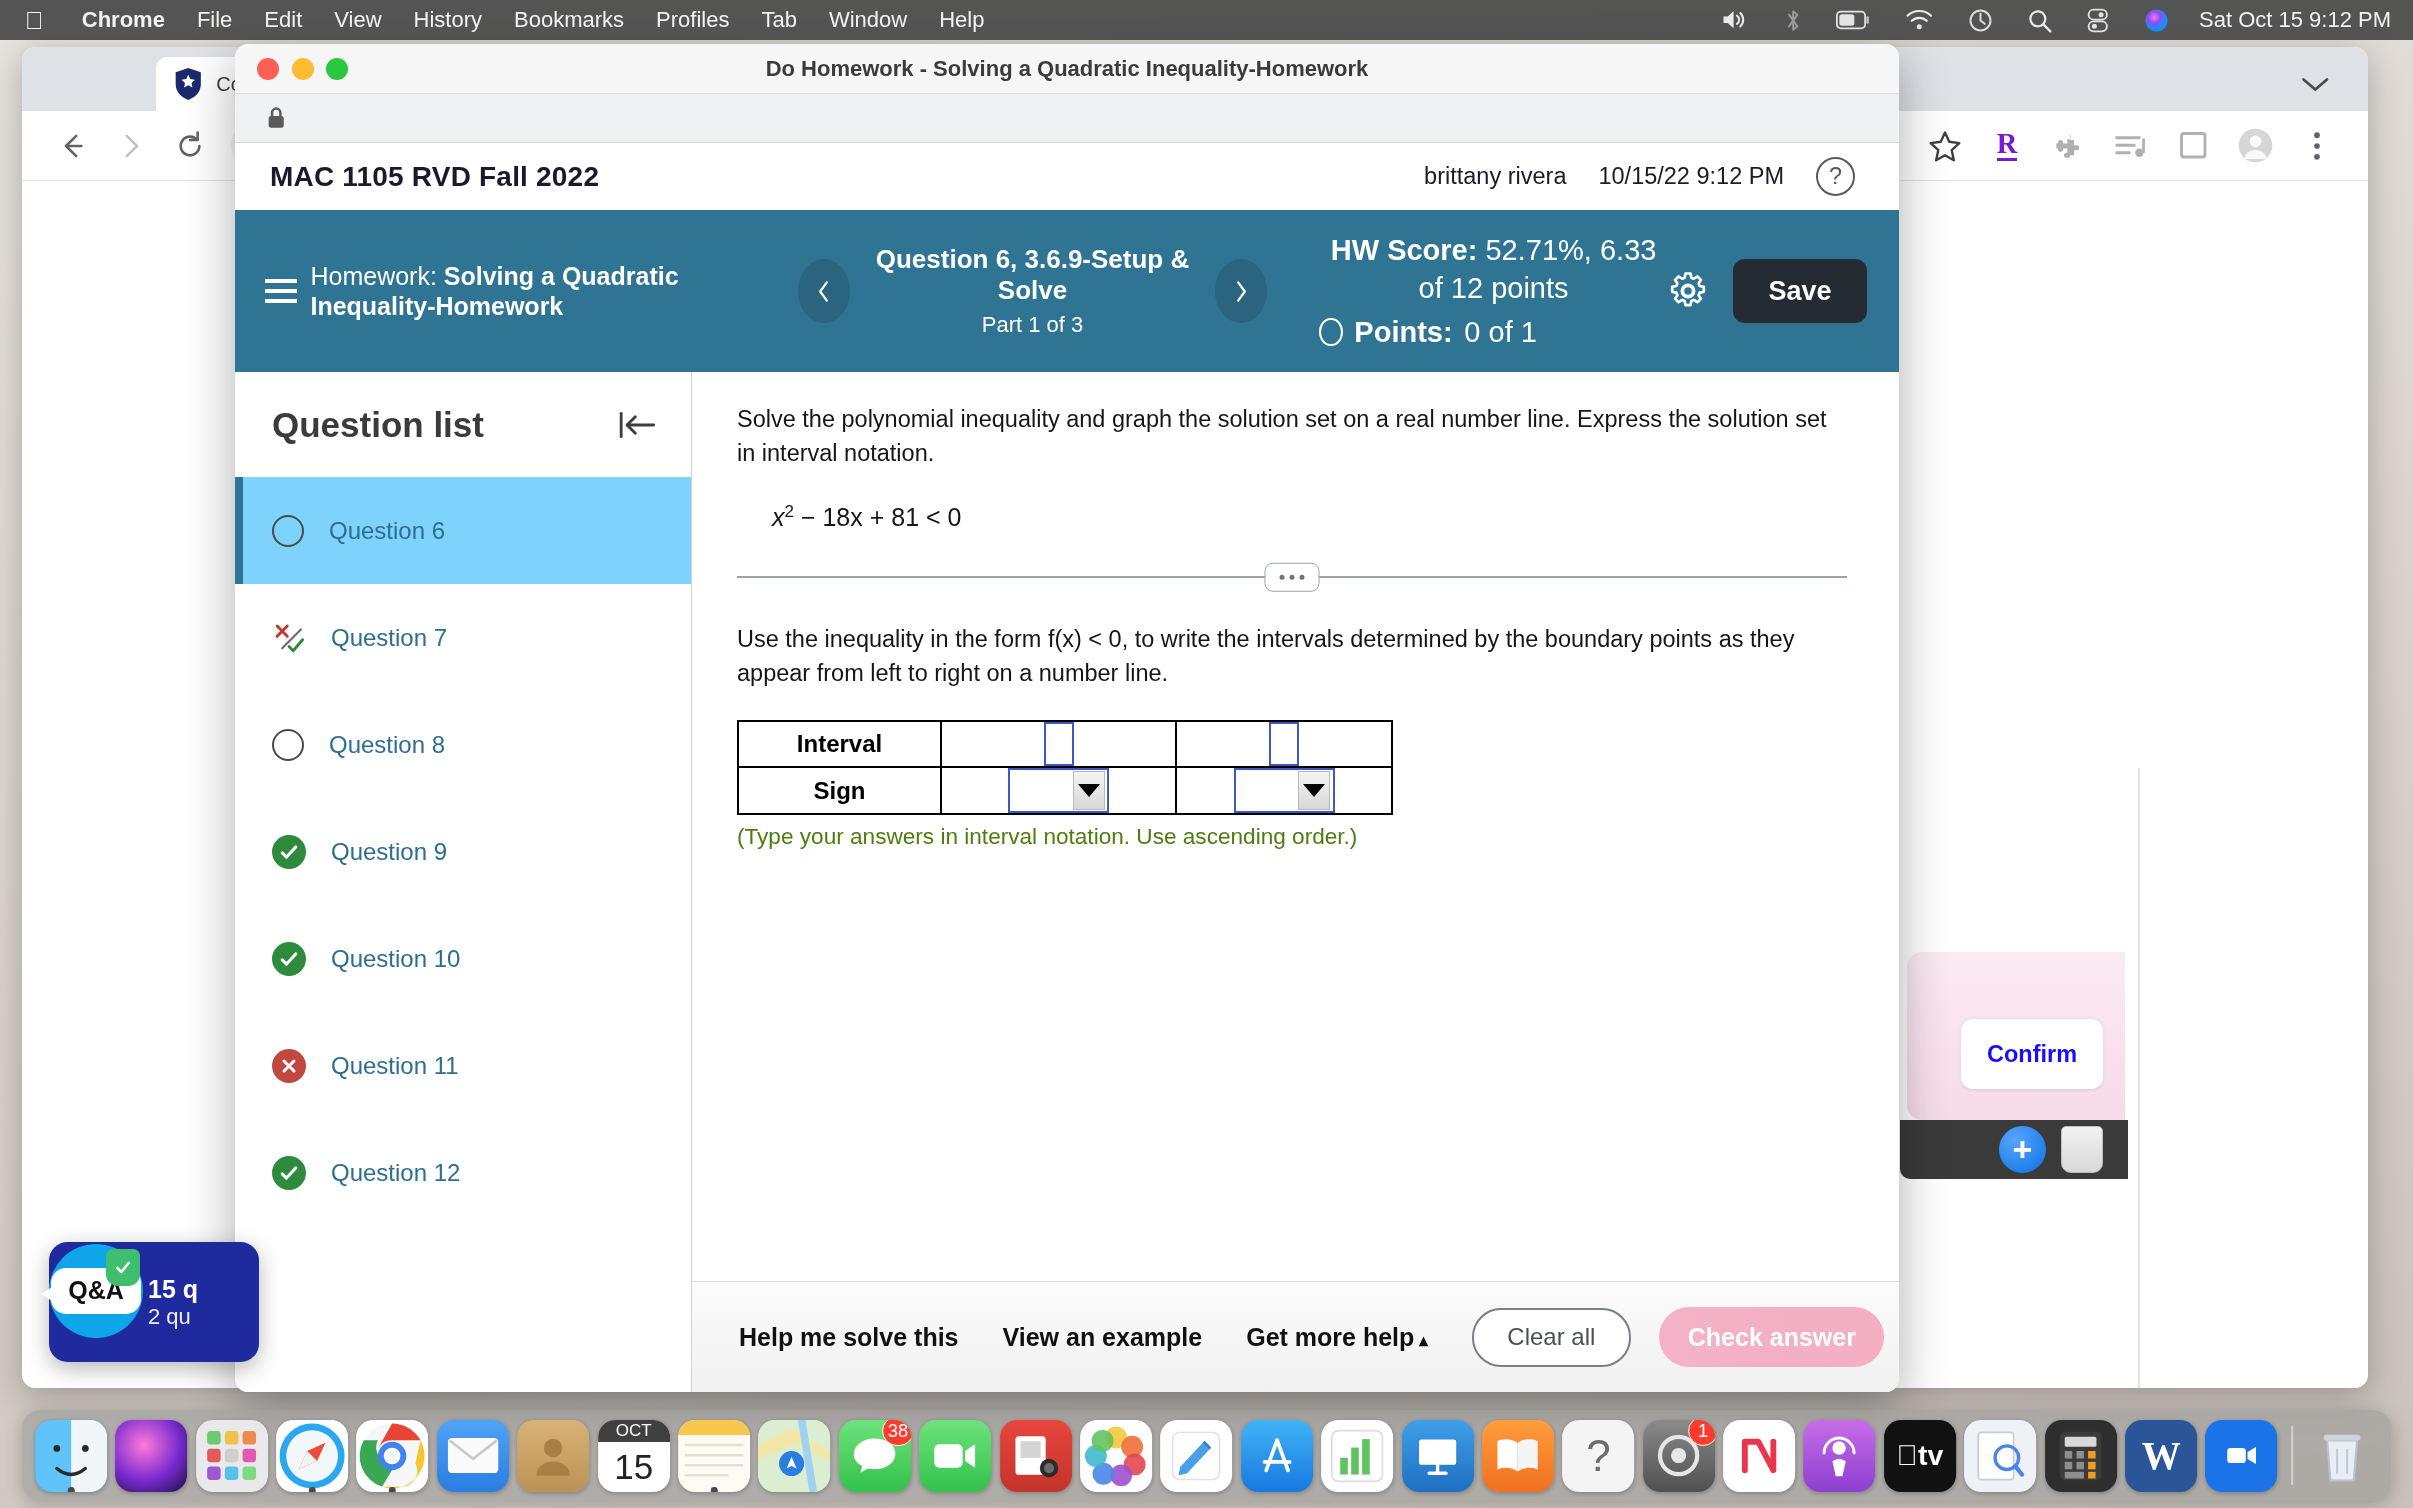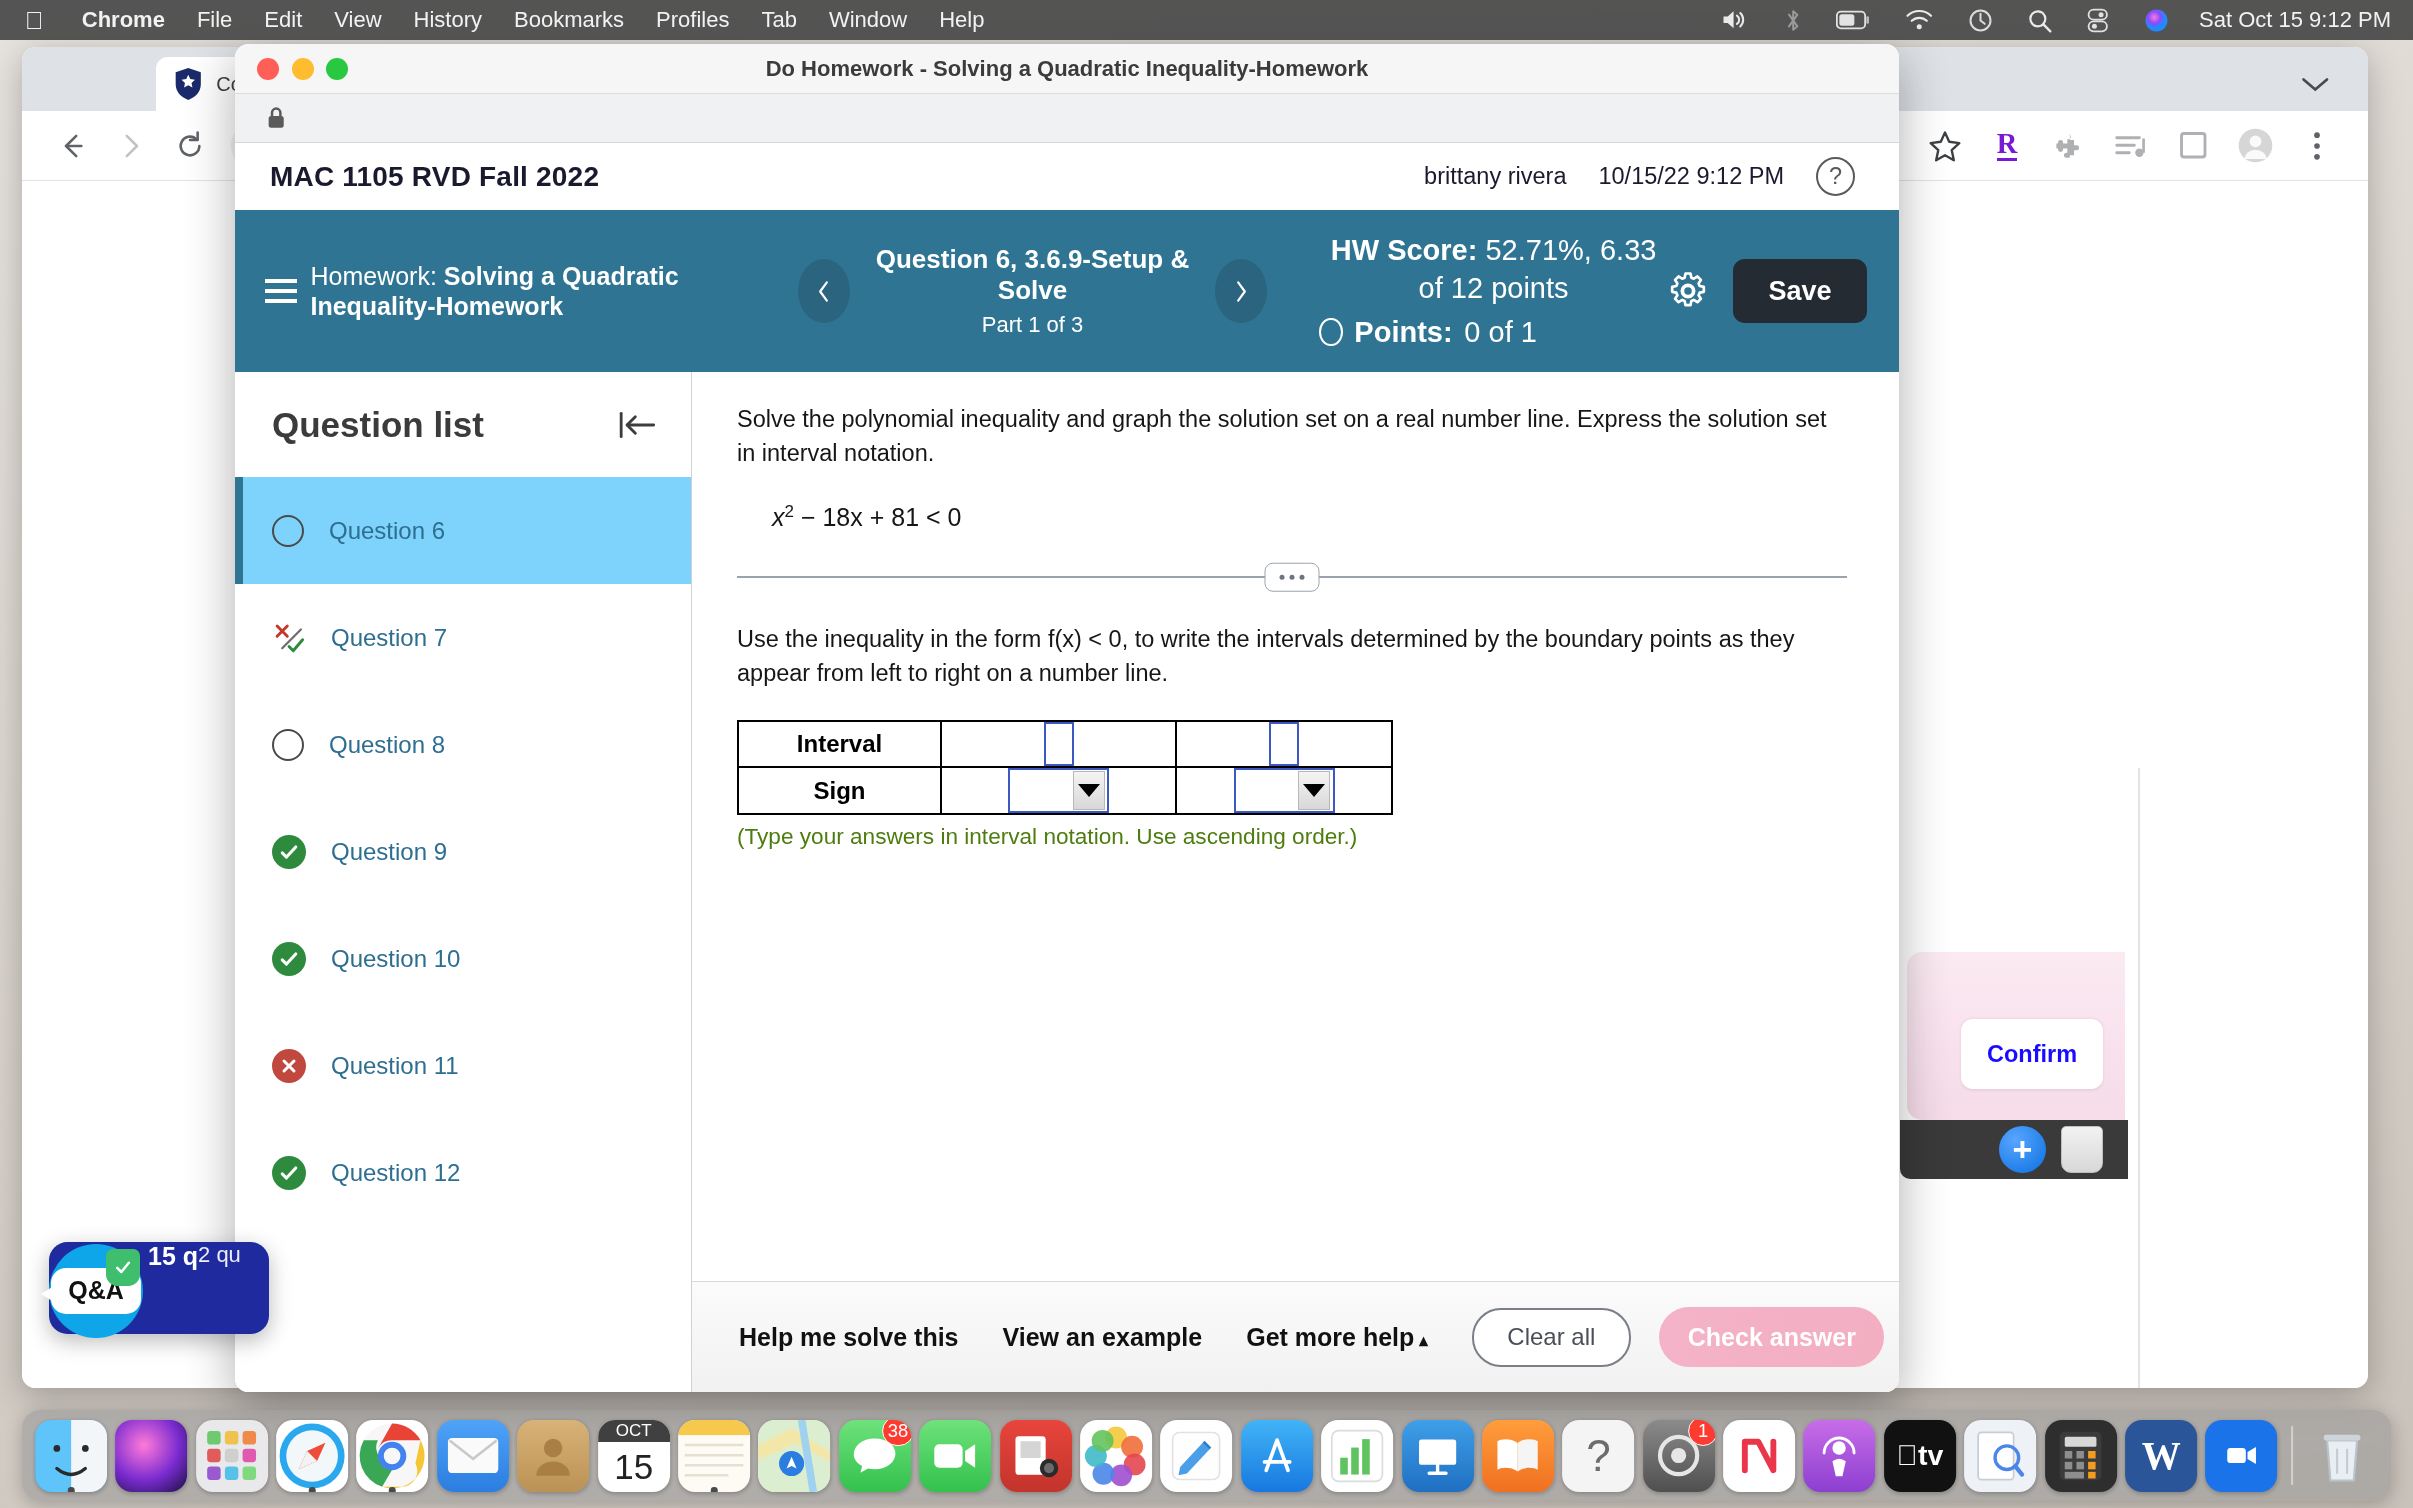--- a/index.html
+++ b/index.html
@@ -258,22 +258,22 @@
     background:linear-gradient(100deg,#f4b3c8,#f3aec2);
     display:flex;align-items:center;justify-content:center; font-size:25px; color:#fff; font-weight:bold;
   }
 
   
   #qa-float{
     position:absolute; left:49px; top:1242px; z-index:40;
     display:flex; align-items:center;
   }
   #qa-pill{
-    background:#1f2a9e; border-radius:18.4px; height:92px; padding:0 28.5px 0 99px;
-    display:flex; flex-direction:row; justify-content:center; color:#fff;
+    background:#1f2a9e; border-radius:18.4px; height:120px; padding:0 28.5px 0 99px;
+    display:flex; flex-direction:column; justify-content:center; color:#fff;
     box-shadow:0 6.7px 22px rgba(0,0,0,.28); min-width:210px;
   }
   #qa-pill .l1{ font-size:25px; font-weight:bold; }
   #qa-pill .l2{ font-size:22px; opacity:.92; }
   #qa-circle{
     position:absolute; left:0; top:1.7px; width:94px;height:94px;border-radius:50%;
     background:#0ea5e9; display:flex; align-items:center; justify-content:center;
   }
   #qa-bub{
     background:#fff; border-radius:15px; padding:8.4px 17px; font-size:25px; font-weight:bold;

